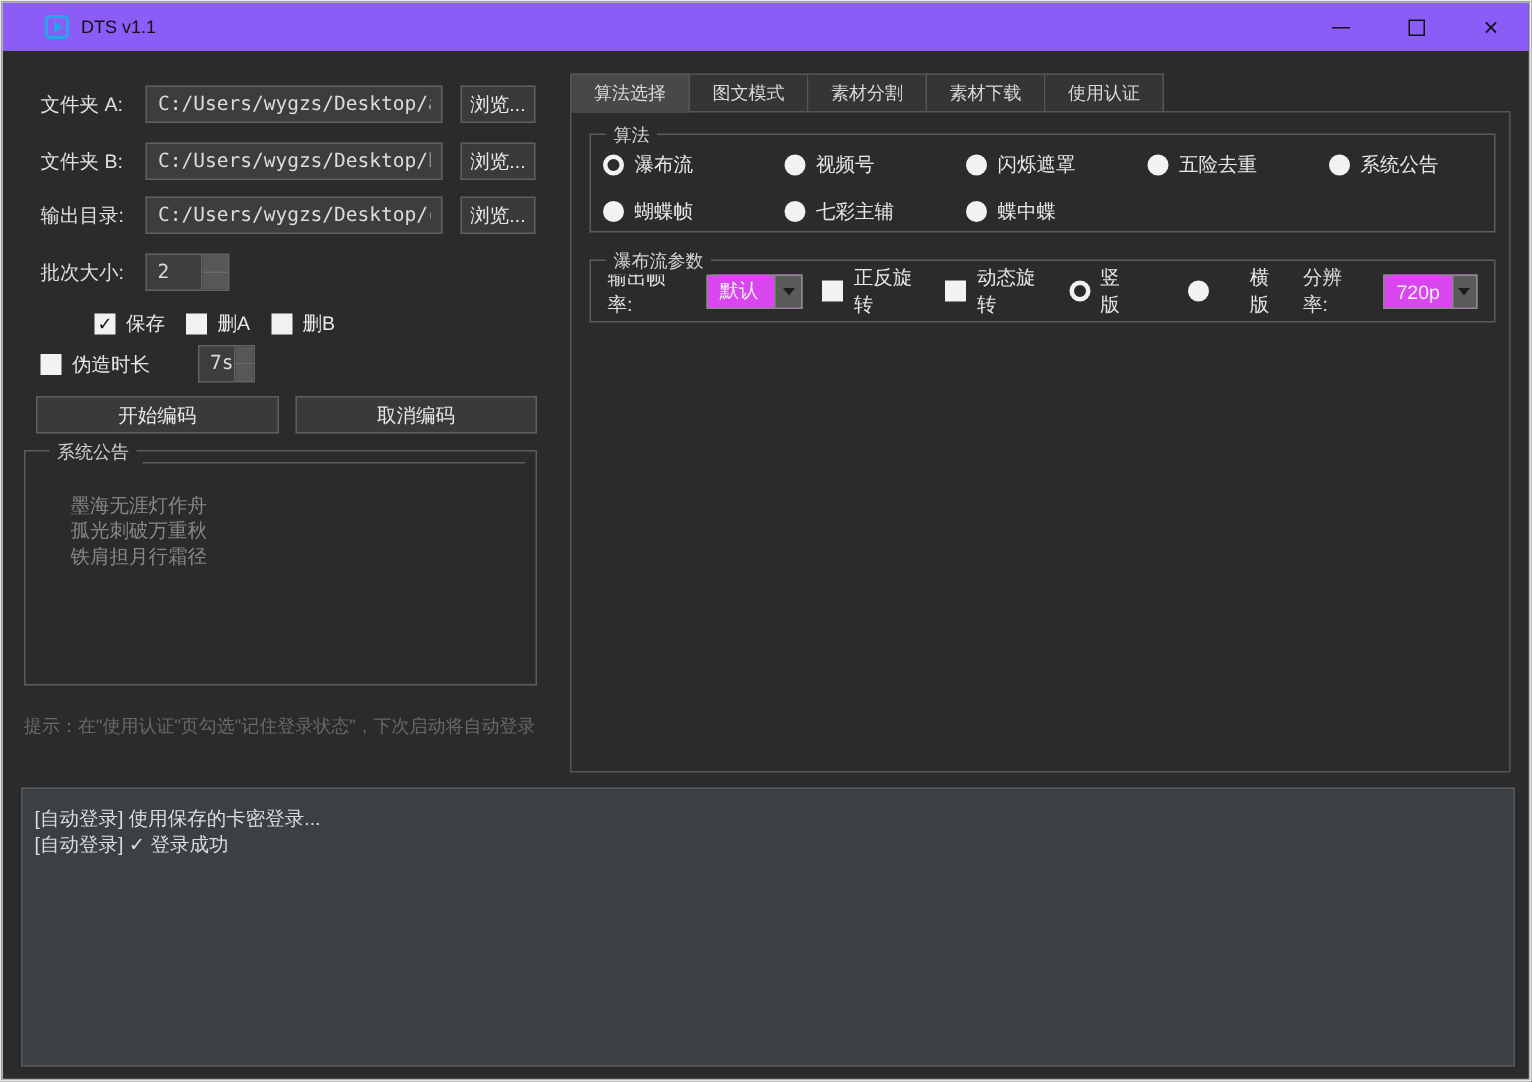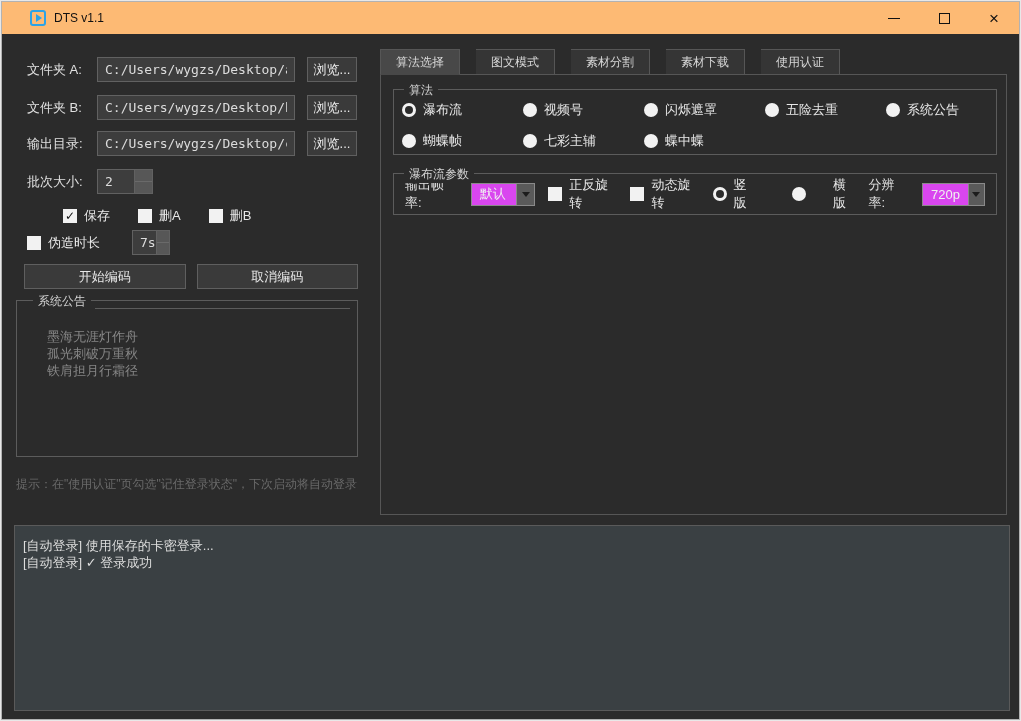--- a/index.html
+++ b/index.html
@@ -3,21 +3,21 @@
 <meta charset="utf-8">
 <style>
   * { box-sizing: border-box; margin: 0; padding: 0; }
   html, body { width: 1021px; height: 721px; background: #e8e8e8; overflow: hidden;
     font-family: "Liberation Sans", "DejaVu Sans", sans-serif; }
   .window { position: relative; width: 1019px; height: 719px; margin: 1px;
     border: 1px solid #b2b2b2; background: #2b2b2b; }
 
   
   .titlebar { position: absolute; top: 0; left: 0; right: 0; height: 32px;
-    background: #fdba74; display: flex; align-items: center; }
+    background: #8b5cf6; display: flex; align-items: center; }
   .app-icon { width: 16px; height: 16px; margin-left: 28px; border: 2px solid #2aa3e8;
     border-radius: 3px; position: relative; }
   .app-icon::after { content: ""; position: absolute; left: 4px; top: 2px;
     border-left: 6px solid #2aa3e8; border-top: 4px solid transparent; border-bottom: 4px solid transparent; }
   .title-text { margin-left: 8px; font-size: 12px; color: #111; }
   .win-controls { margin-left: auto; display: flex; height: 100%; }
   .win-btn { width: 50px; height: 100%; display: flex; align-items: center; justify-content: center;
     color: #111; cursor: default; }
   .glyph-min { display: block; width: 12px; height: 1px; background: #111; }
   .glyph-max { display: block; width: 11px; height: 11px; border: 1px solid #111; }
@@ -133,21 +133,21 @@
       <span class="flabel" style="width:70px;">批次大小:</span>
       <div class="spin" style="width:56px;">
         <span class="spin-val">2</span>
         <span class="spin-btns">
             <span class="spin-up"></span>
             <span class="spin-dn"></span>
           </span>
       </div>
     </div>
 
-    <div class="abs frow" style="top:169px; left:25px; gap:28px;padding-left:36px;">
+    <div class="abs frow" style="top:169px; left:25px; gap:14px;padding-left:36px;">
       <span class="opt">
         <span class="cb on"></span>
         <span>保存</span>
       </span>
       <span class="opt">
         <span class="cb"></span>
         <span>删A</span>
       </span>
       <span class="opt">
         <span class="cb"></span>
@@ -179,21 +179,21 @@
       <span class="announce-sep"></span>
       <div class="announce-lines">
         <div>墨海无涯灯作舟</div>
         <div>孤光刺破万重秋</div>
         <div>铁肩担月行霜径</div>
       </div>
     </div>
 
     <div class="abs hint" style="top:442px; left:14px;">提示：在"使用认证"页勾选"记住登录状态"，下次启动将自动登录</div>
 
-    <div class="tabbar" style="top:15px; left:378px;gap:16px;">
+    <div class="tabbar" style="top:15px; left:378px;">
       <div class="tab active">算法选择</div>
       <div class="tab">图文模式</div>
       <div class="tab">素材分割</div>
       <div class="tab">素材下载</div>
       <div class="tab">使用认证</div>
     </div>
 
     <div class="pane" style="top:40px; left:378px; width:627px; height:441px;">
 
       <div class="group" style="top:14px; left:12px; right:9px; height:66px;">

